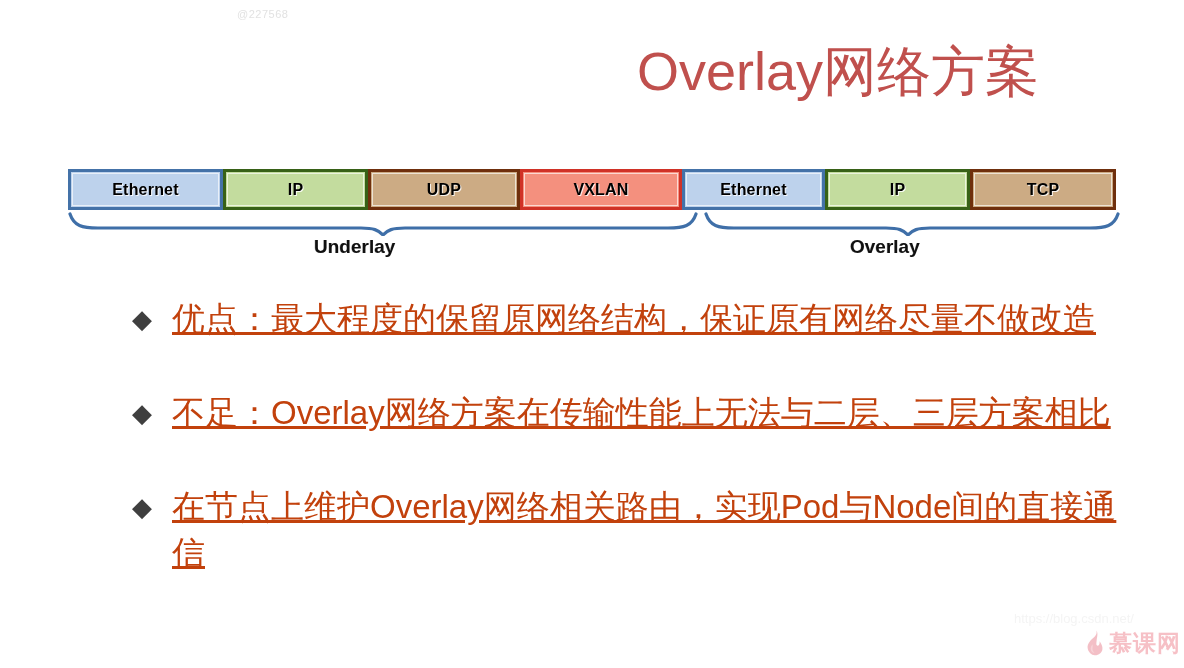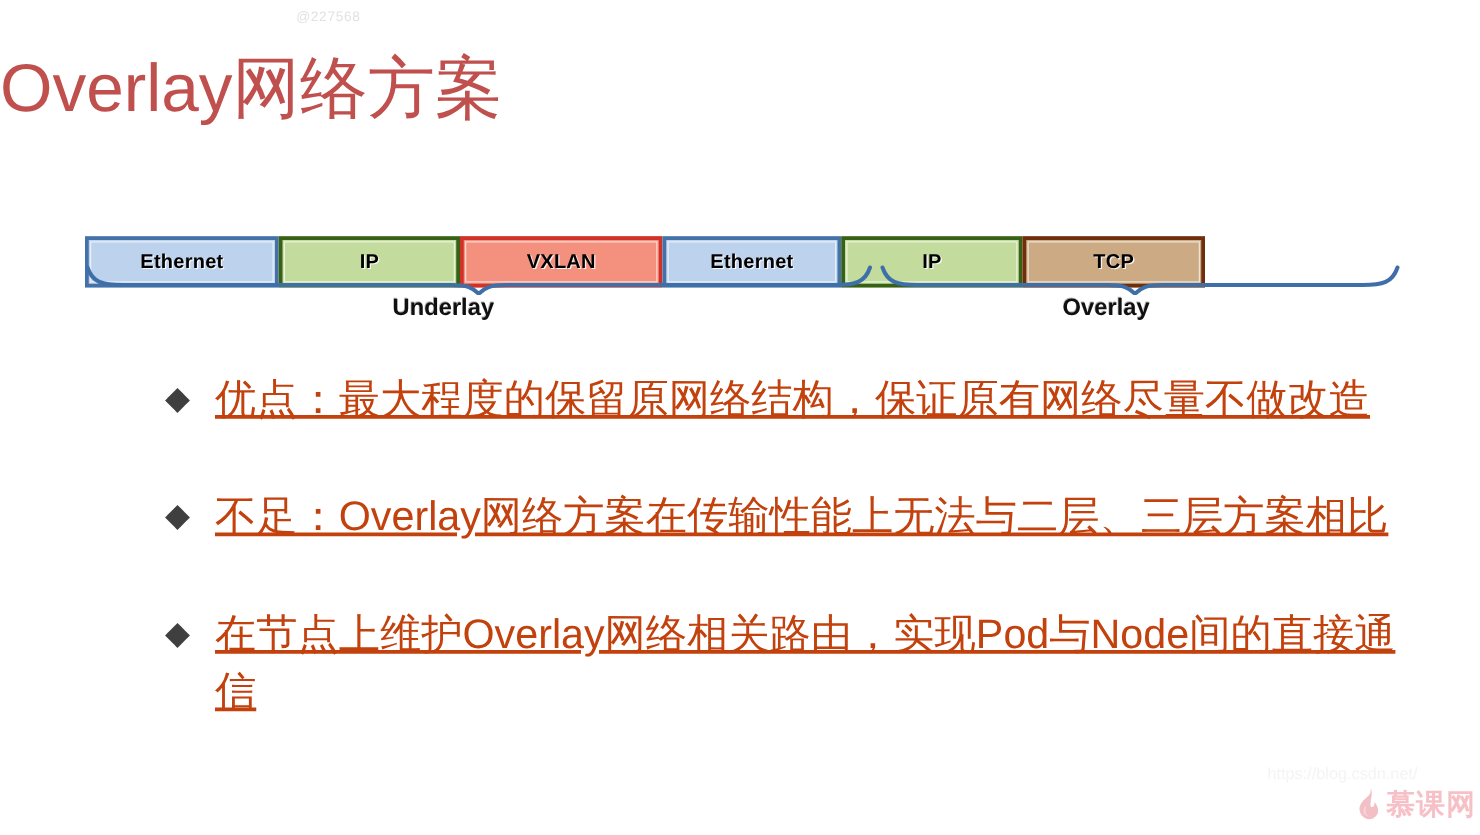--- a/index.html
+++ b/index.html
@@ -24,24 +24,24 @@
     font-size: 11px;
     color: #e2e2e2;
     letter-spacing: 0.5px;
     font-family: "Liberation Sans", sans-serif;
     user-select: none;
   }
 
   
   .slide-title {
     position: absolute;
-    left: 0;
+    left: 11px;
     top: 38px;
     width: 1028px;
-    text-align: left;
+    text-align: right;
     font-size: 54px;
     line-height: 66px;
     color: #c0504d;
     font-family: "Liberation Sans", "DejaVu Sans", sans-serif;
     font-weight: 400;
     letter-spacing: 0px;
     white-space: nowrap;
   }
 
   
@@ -65,21 +65,20 @@
   }
 
   .header-row {
     position: absolute;
     left: 0px;
     top: 29px;
     width: 1054px;
     height: 41px;
     display: flex;
     align-items: stretch;
-    margin-top: 20px;
   }
   .hbox {
     position: relative;
     box-sizing: border-box;
     display: flex;
     align-items: center;
     justify-content: center;
     font-size: 16px;
     font-weight: bold;
     color: #000000;
@@ -191,20 +190,23 @@
 <div class="diagram">
 
 
   <div class="header-row">
     <div class="hbox" id="box0" style="background: rgb(189, 210, 236); border-color: rgb(68, 114, 168); width: 155px; flex: 0 0 155px;">
       <span class="hbox-label">Ethernet</span>
     </div>
     <div class="hbox" id="box1" style="background: rgb(195, 220, 158); border-color: rgb(55, 97, 23); width: 145px; flex: 0 0 145px;">
       <span class="hbox-label">IP</span>
     </div>
+    <div class="hbox" id="box2" style="background: rgb(204, 171, 132); border-color: rgb(111, 47, 13); width: 152px; flex: 0 0 152px;">
+      <span class="hbox-label">UDP</span>
+    </div>
     <div class="hbox" id="box3" style="background: rgb(244, 144, 126); border-color: rgb(208, 50, 39); width: 162px; flex: 0 0 162px;">
       <span class="hbox-label">VXLAN</span>
     </div>
     <div class="hbox" id="box4" style="background: rgb(189, 210, 236); border-color: rgb(68, 114, 168); width: 143px; flex: 0 0 143px;">
       <span class="hbox-label">Ethernet</span>
     </div>
     <div class="hbox" id="box5" style="background: rgb(195, 220, 158); border-color: rgb(55, 97, 23); width: 145px; flex: 0 0 145px;">
       <span class="hbox-label">IP</span>
     </div>
     <div class="hbox" id="box6" style="background: rgb(204, 171, 132); border-color: rgb(111, 47, 13); width: 146px; flex: 0 0 146px;">

